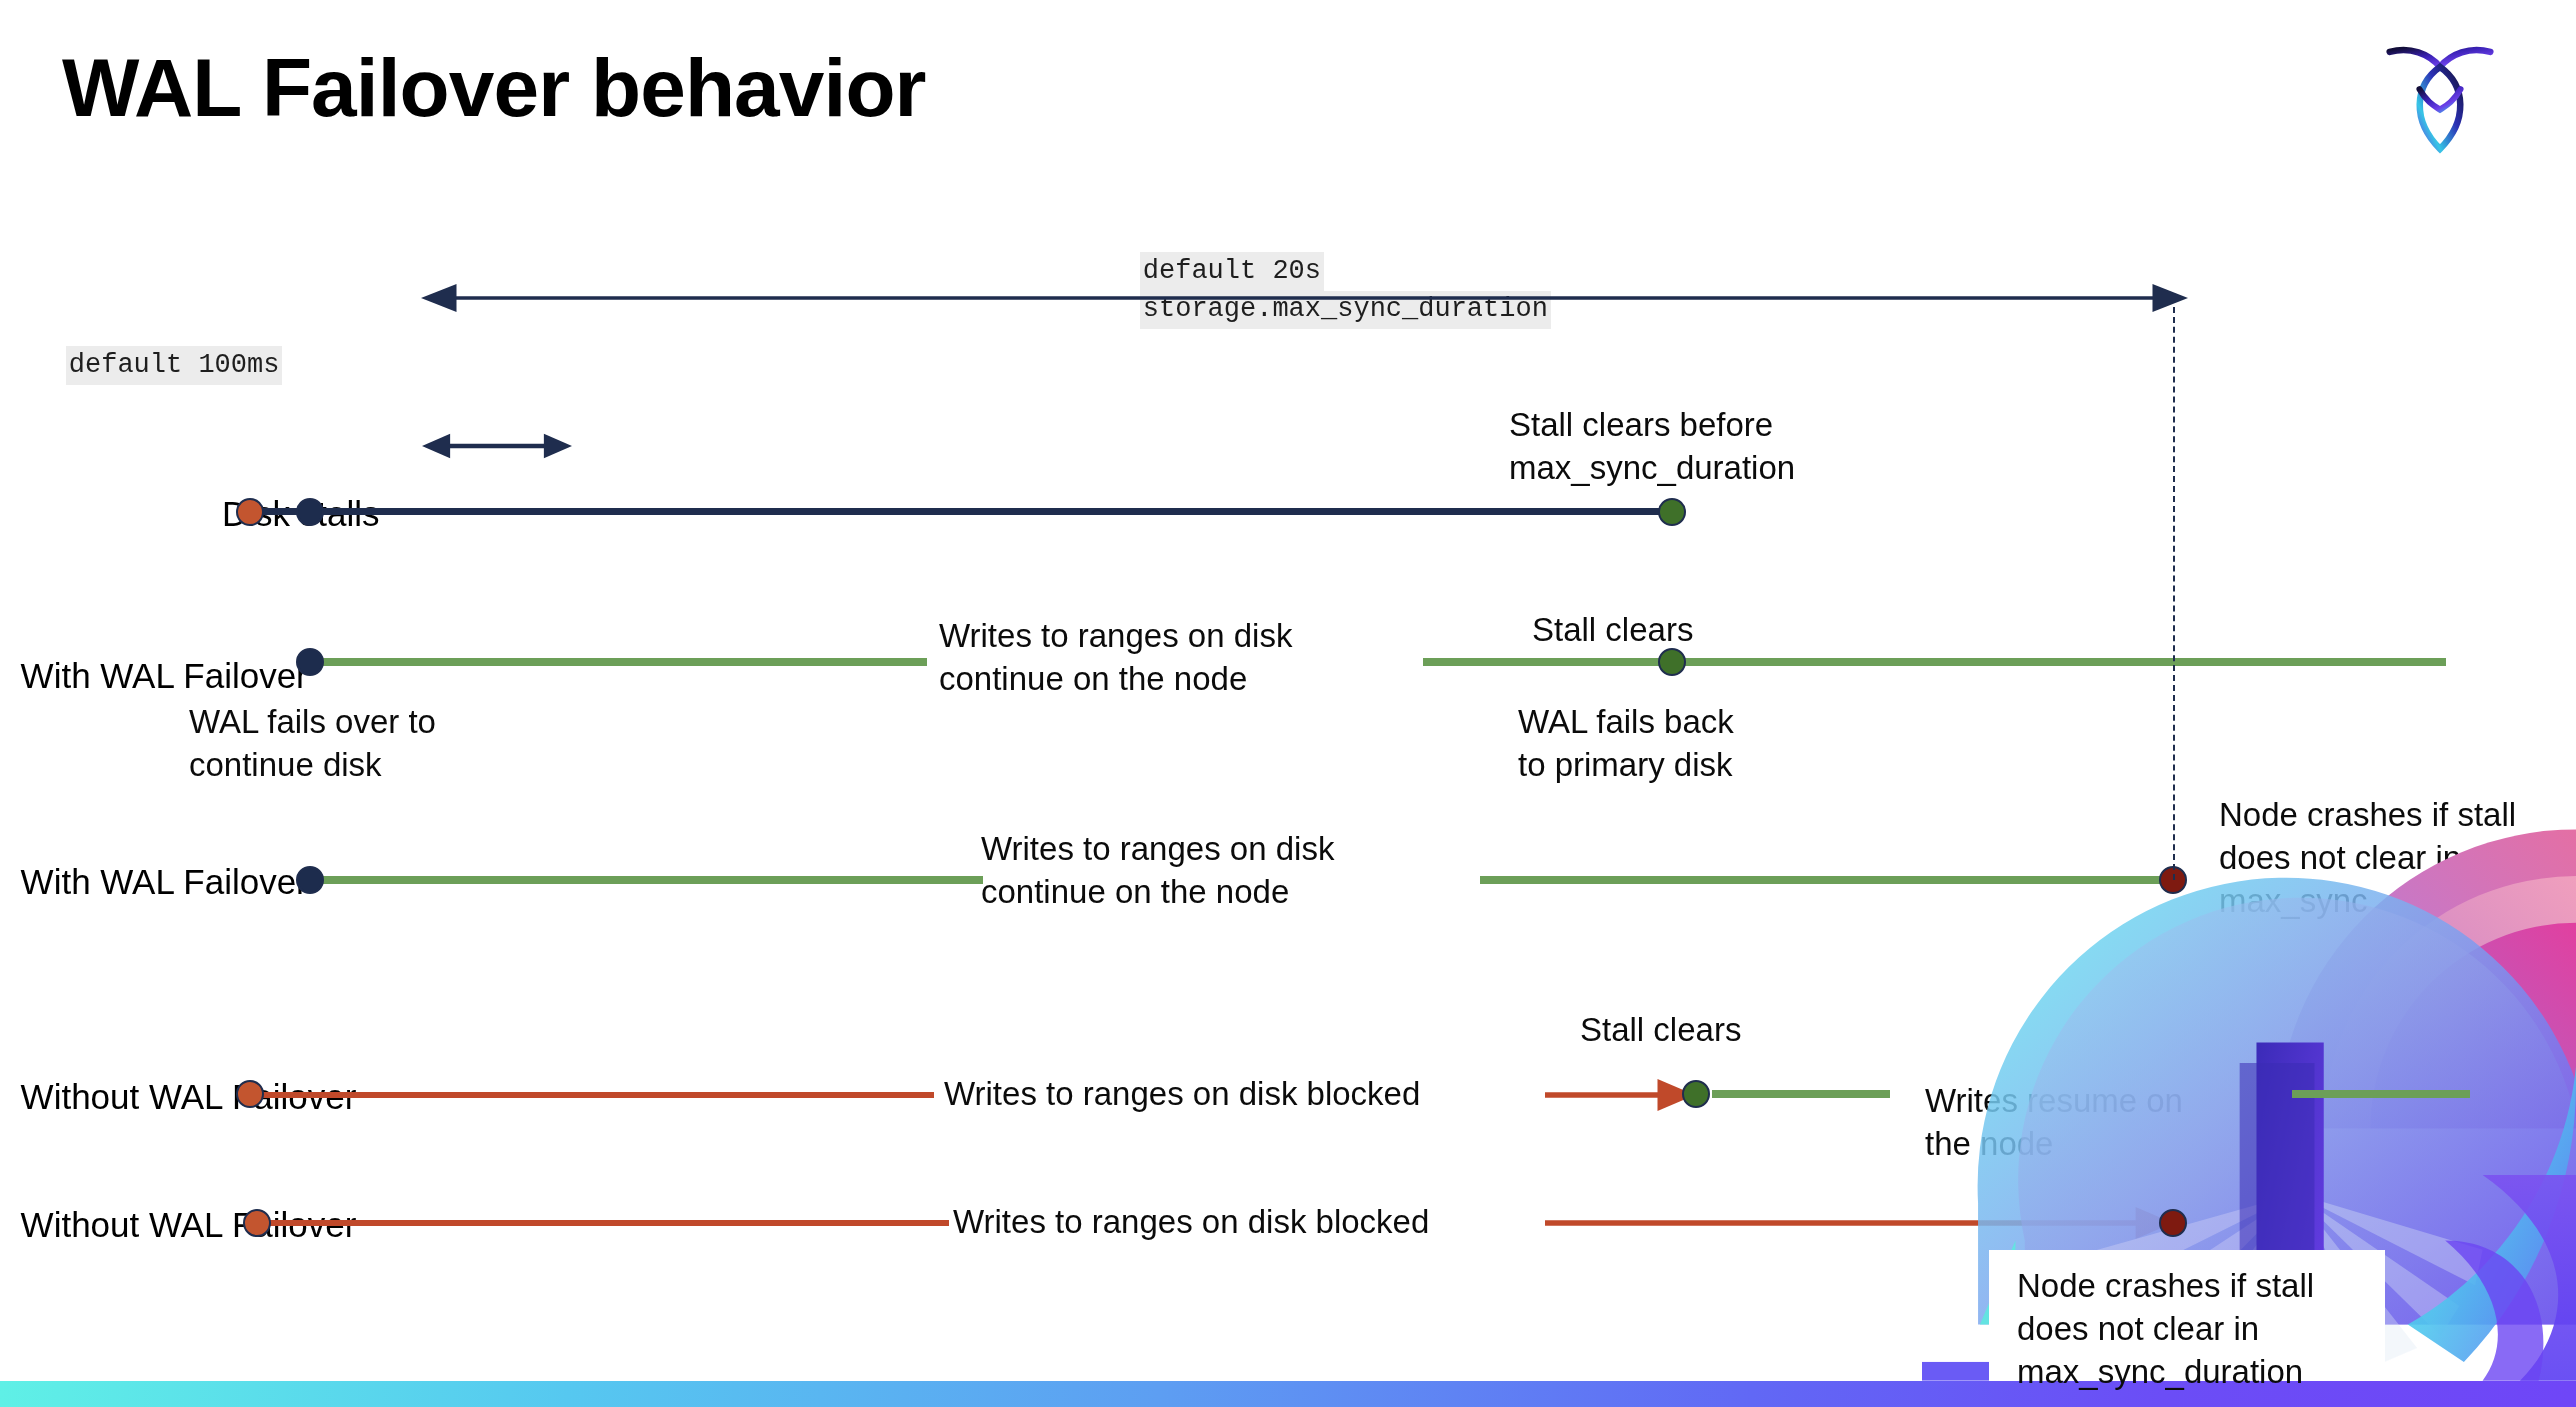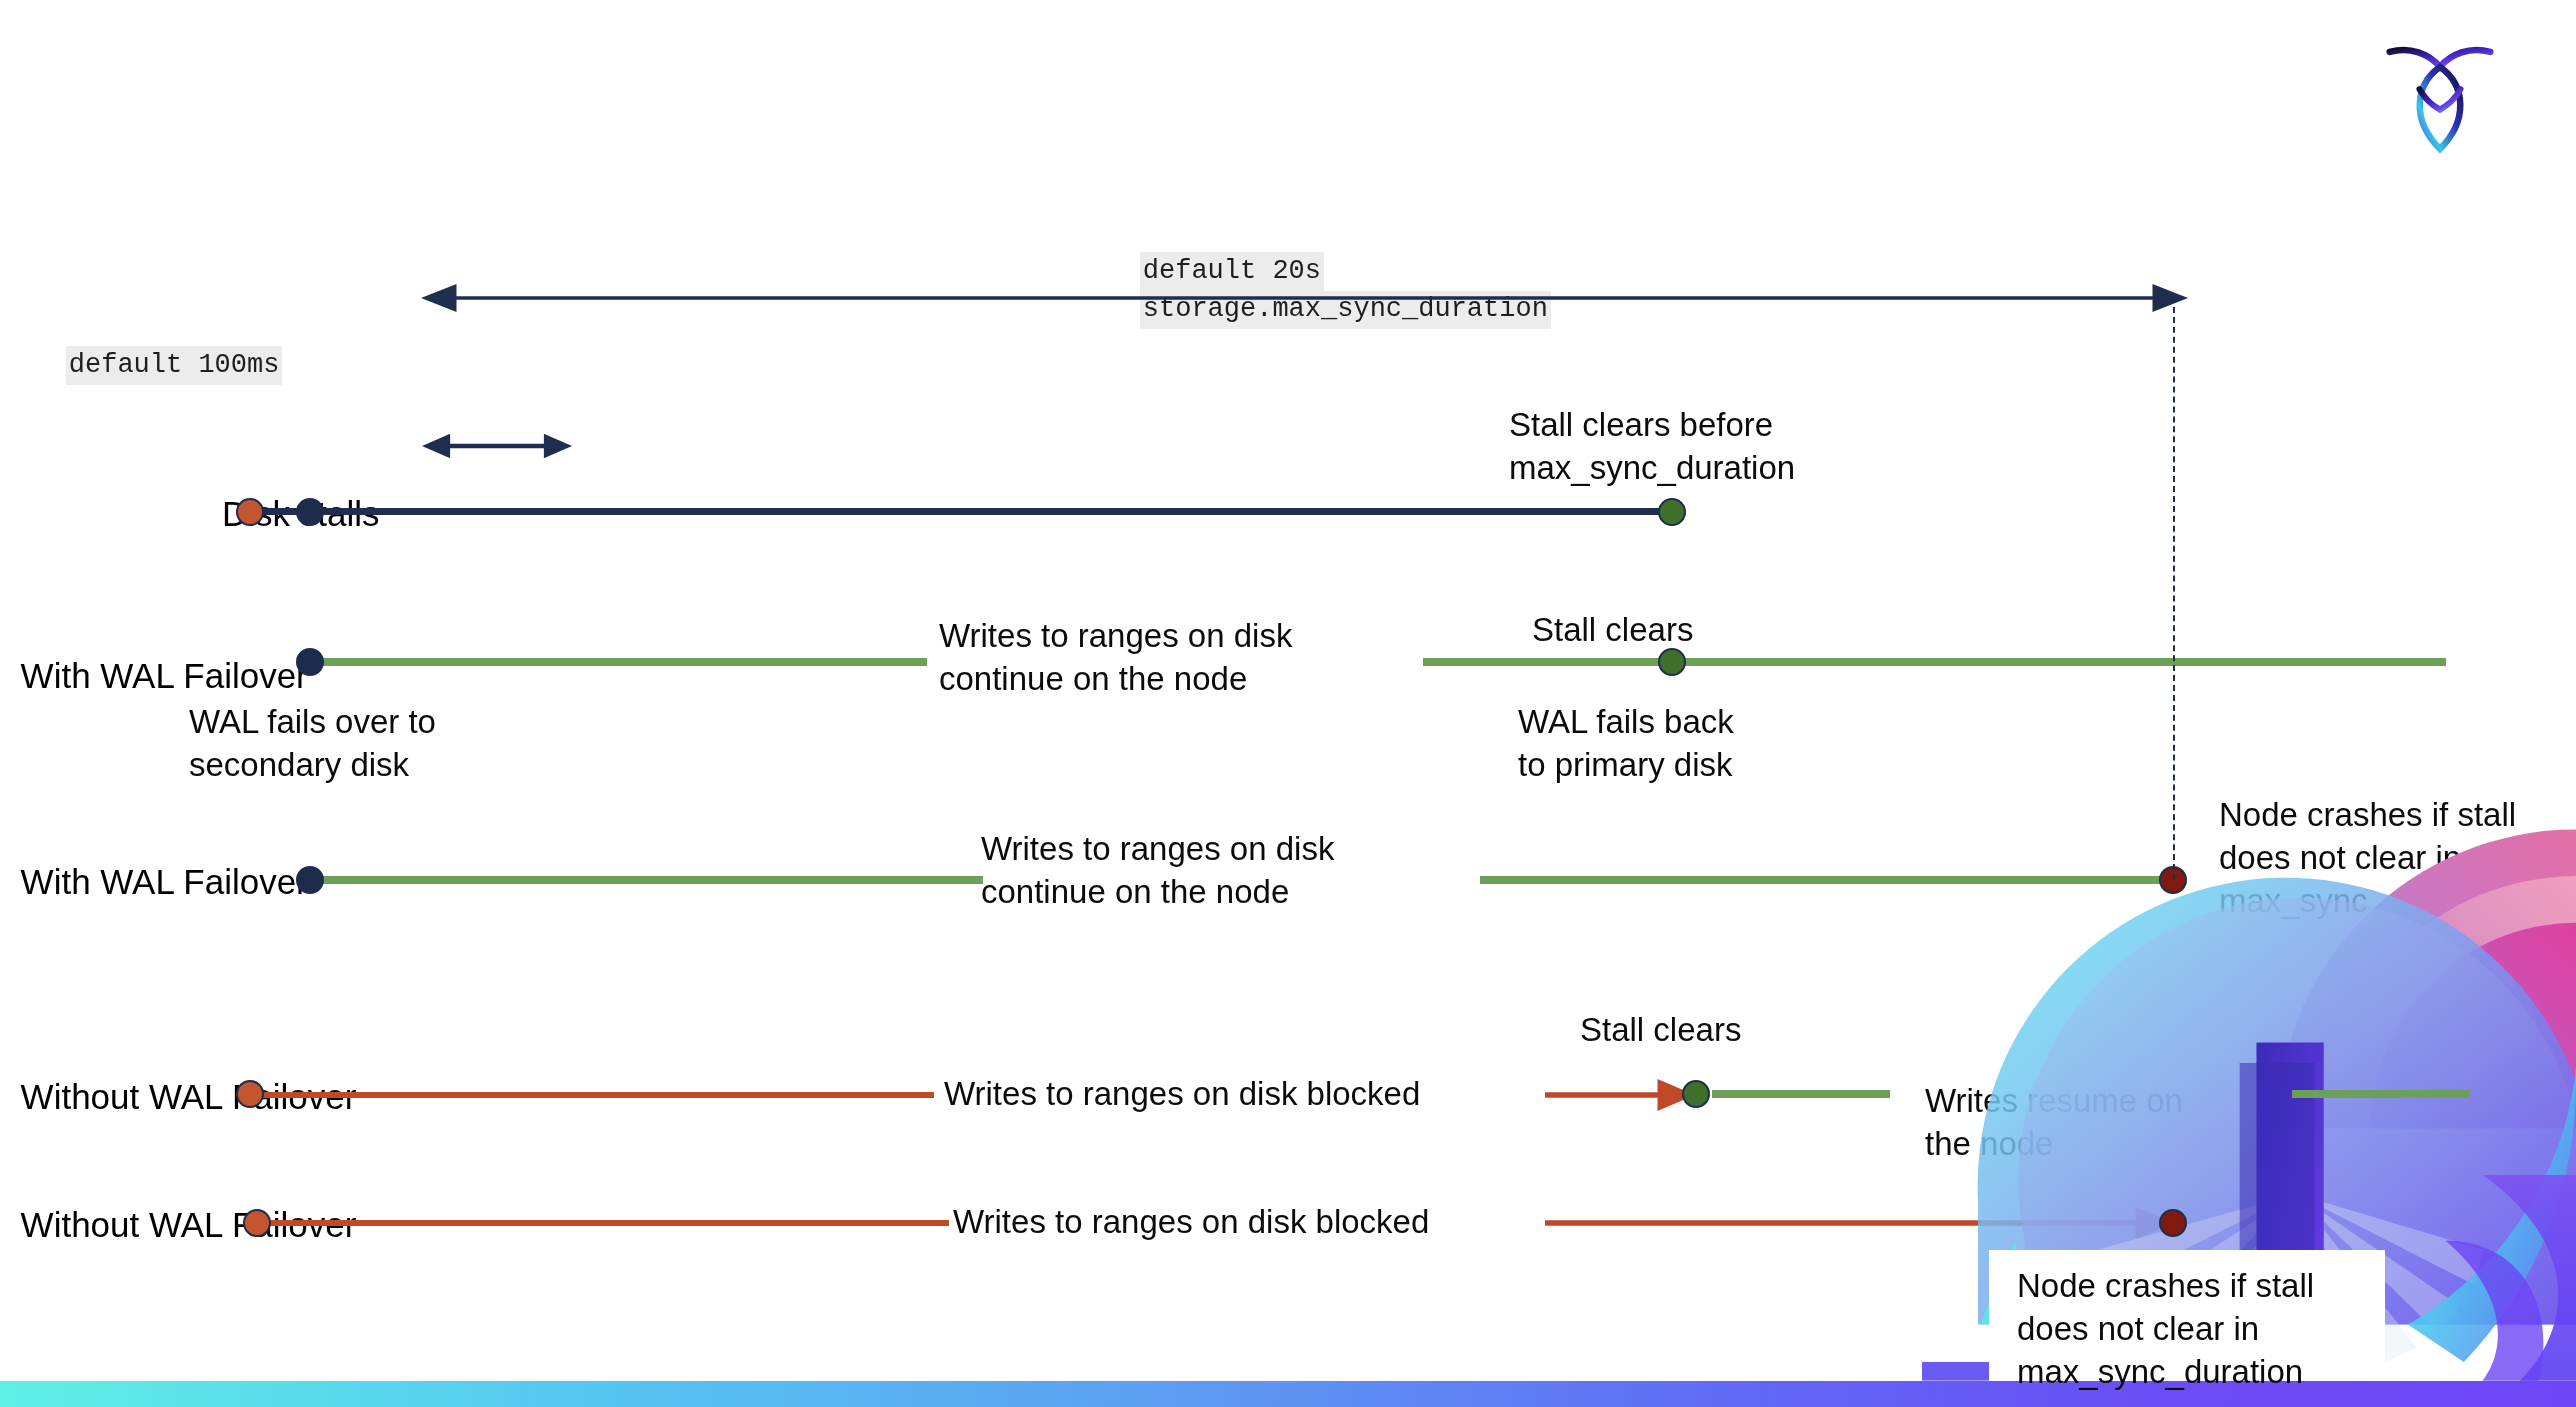--- a/index.html
+++ b/index.html
@@ -97,20 +97,21 @@
     position:absolute;
     background:#ffffff;
     z-index:40;
   }
 </style>
 </head>
 <body>
 
 <div class="stage">
 
+  <div class="title">WAL Failover behavior</div>
 
   <div class="logo">
     <svg viewBox="0 0 124 146" width="116" height="136" aria-hidden="true">
       <defs>
         <linearGradient id="lg1" x1="0" y1="0" x2="1" y2="1">
           <stop offset="0%" stop-color="#120d38"></stop>
           <stop offset="38%" stop-color="#3b22b7"></stop>
           <stop offset="70%" stop-color="#6b3fe8"></stop>
           <stop offset="100%" stop-color="#2fd4e8"></stop>
         </linearGradient>
@@ -166,21 +167,21 @@
 
   <div class="rowlabel" style="left:20.6px; top:656px;">With WAL Failover</div>
 
   <div class="line green" style="left:310px; top:658px; width:617px; height:7.5px;"></div>
   <div class="line green" style="left:1423px; top:658px; width:1023px; height:7.5px;"></div>
 
   <div class="dot navy" style="left:296px; top:648px; width:28px; height:28px;"></div>
   <div class="dot green" style="left:1658px; top:648px; width:28px; height:28px;"></div>
 
   <div class="ann center" style="left:189px; top:701px; width:336px;">WAL fails over to
-secondary disk</div>
+continue disk</div>
   <div class="ann center" style="left:939px; top:615px; width:421px;">Writes to ranges on disk
 continue on the node</div>
   <div class="ann center" style="left:1532px; top:609px; width:280px;">Stall clears</div>
   <div class="ann center" style="left:1518px; top:701px; width:308px;">WAL fails  back
 to primary disk</div>
 
   <div class="rowlabel" style="left:20.6px; top:862px;">With WAL Failover</div>
 
   <div class="line green" style="left:310px; top:876px; width:673px; height:7.5px;"></div>
   <div class="line green" style="left:1480px; top:876px; width:694px; height:7.5px;"></div>

